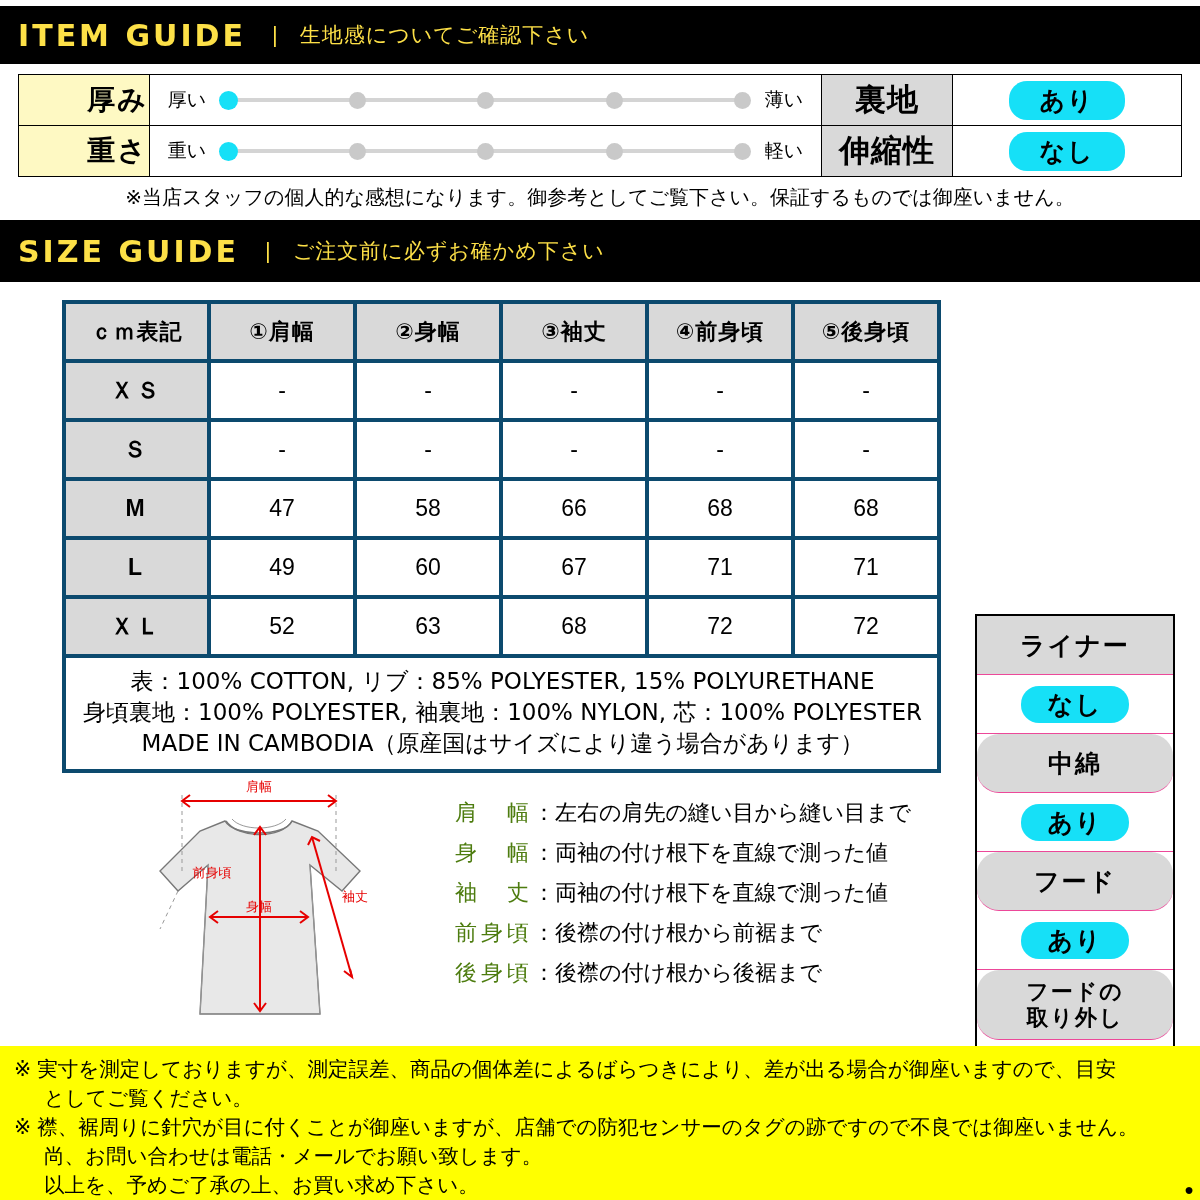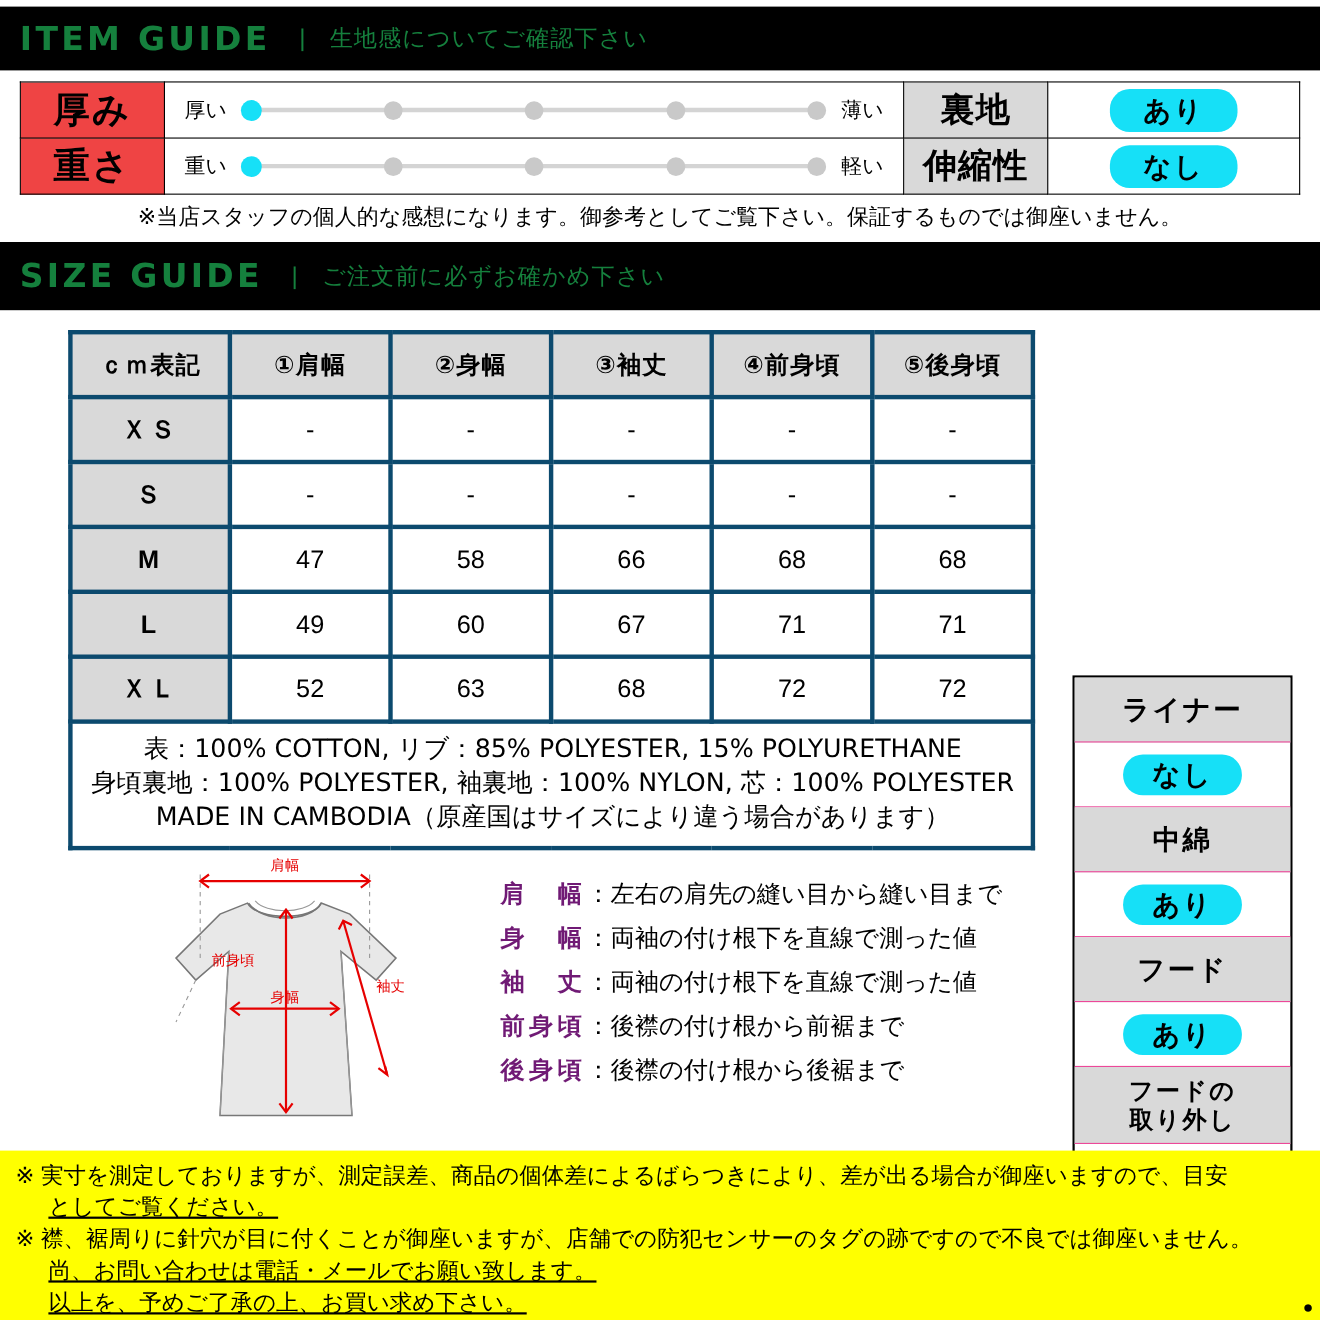--- a/index.html
+++ b/index.html
@@ -7,21 +7,21 @@
     width:1200px;height:1200px;
     background:#ffffff;
     font-family:"Liberation Sans","DejaVu Sans",sans-serif;
     color:#000;
     overflow:hidden;
   }
   .page{position:relative;width:1200px;height:1200px;}
 
   
   .banner{
-    background:#000;color:#15803d;
+    background:#000;color:#fde047;
     display:flex;align-items:center;
     padding:0 18px;
     box-sizing:border-box;
   }
   .banner .big{
     font-weight:bold;font-size:30px;letter-spacing:3px;
     font-family:"DejaVu Sans",sans-serif;
   }
   .banner .sep{font-size:22px;margin:0 22px 0 26px;}
   .banner .sub{font-size:21px;letter-spacing:1px;}
@@ -36,22 +36,22 @@
     width:1164px;
     margin-top:10px;
     table-layout:fixed;
   }
   table.ig td{
     border:1px solid #000;
     height:48px;
     vertical-align:middle;
   }
   .ig-label{
-    background:#ef4444;text-align:center;
-    font-size:33px;font-weight:bold;
+    background:#fef9c3;text-align:right;
+    font-size:28px;font-weight:bold;
     width:128px;
     letter-spacing:2px;
   }
   .ig-scale{
     background:#fff;
     padding:0 8px;
   }
   .scale-row{display:flex;align-items:center;height:100%;}
   .scale-txt{font-size:19px;width:58px;text-align:center;}
   .scale-line{
@@ -121,46 +121,46 @@
     box-sizing:border-box;
   }
   .liner .cell{
     height:59px;display:flex;align-items:center;justify-content:center;
     border-bottom:1px solid #ec4899;
     font-size:25px;font-weight:bold;letter-spacing:2px;
     box-sizing:border-box;
   }
   .liner .cell:last-child{border-bottom:none;}
   .liner .cell.head{background:#d9d9d9;}
-  .liner .cell.grey{background:#d9d9d9;}
+  .liner .cell.grey{background:#d9d9d9;border-radius:22px;}
   .liner .cell.two{
     flex-direction:column;line-height:1.15;font-size:22px;height:70px;
   }
   .liner .pill{padding:2px 26px;font-size:25px;}
 
   
   .diagram{position:relative;width:1200px;height:268px;margin-top:6px;}
   .meas-list{
     position:absolute;left:455px;top:14px;
     font-size:22px;line-height:40px;
   }
-  .meas-list .k{color:#701a75;font-weight:bold;letter-spacing:4px;}
+  .meas-list .k{color:#4d7c0f;font-weight:normal;letter-spacing:4px;}
   .meas-list .v{color:#000;}
 
   
   .yellow{
     position:absolute;left:0;bottom:0;width:1200px;height:160px;
     background:#ffff00;
     box-sizing:border-box;
     padding:8px 14px 0 14px;
     font-size:20.5px;line-height:1.42;
   }
   .yellow .ln{white-space:nowrap;}
   .yellow .mk{margin-right:6px;}
-  .yellow .indent{padding-left:30px;text-decoration:underline;}
+  .yellow .indent{padding-left:30px;}
   .bullet{position:absolute;right:6px;bottom:4px;font-size:16px;}
 </style>
 </head>
 <body>
 
 <div class="page">
 
   <div class="banner" id="item-guide-banner">
     <span class="big">ITEM GUIDE</span>
     <span class="sep">|</span>

